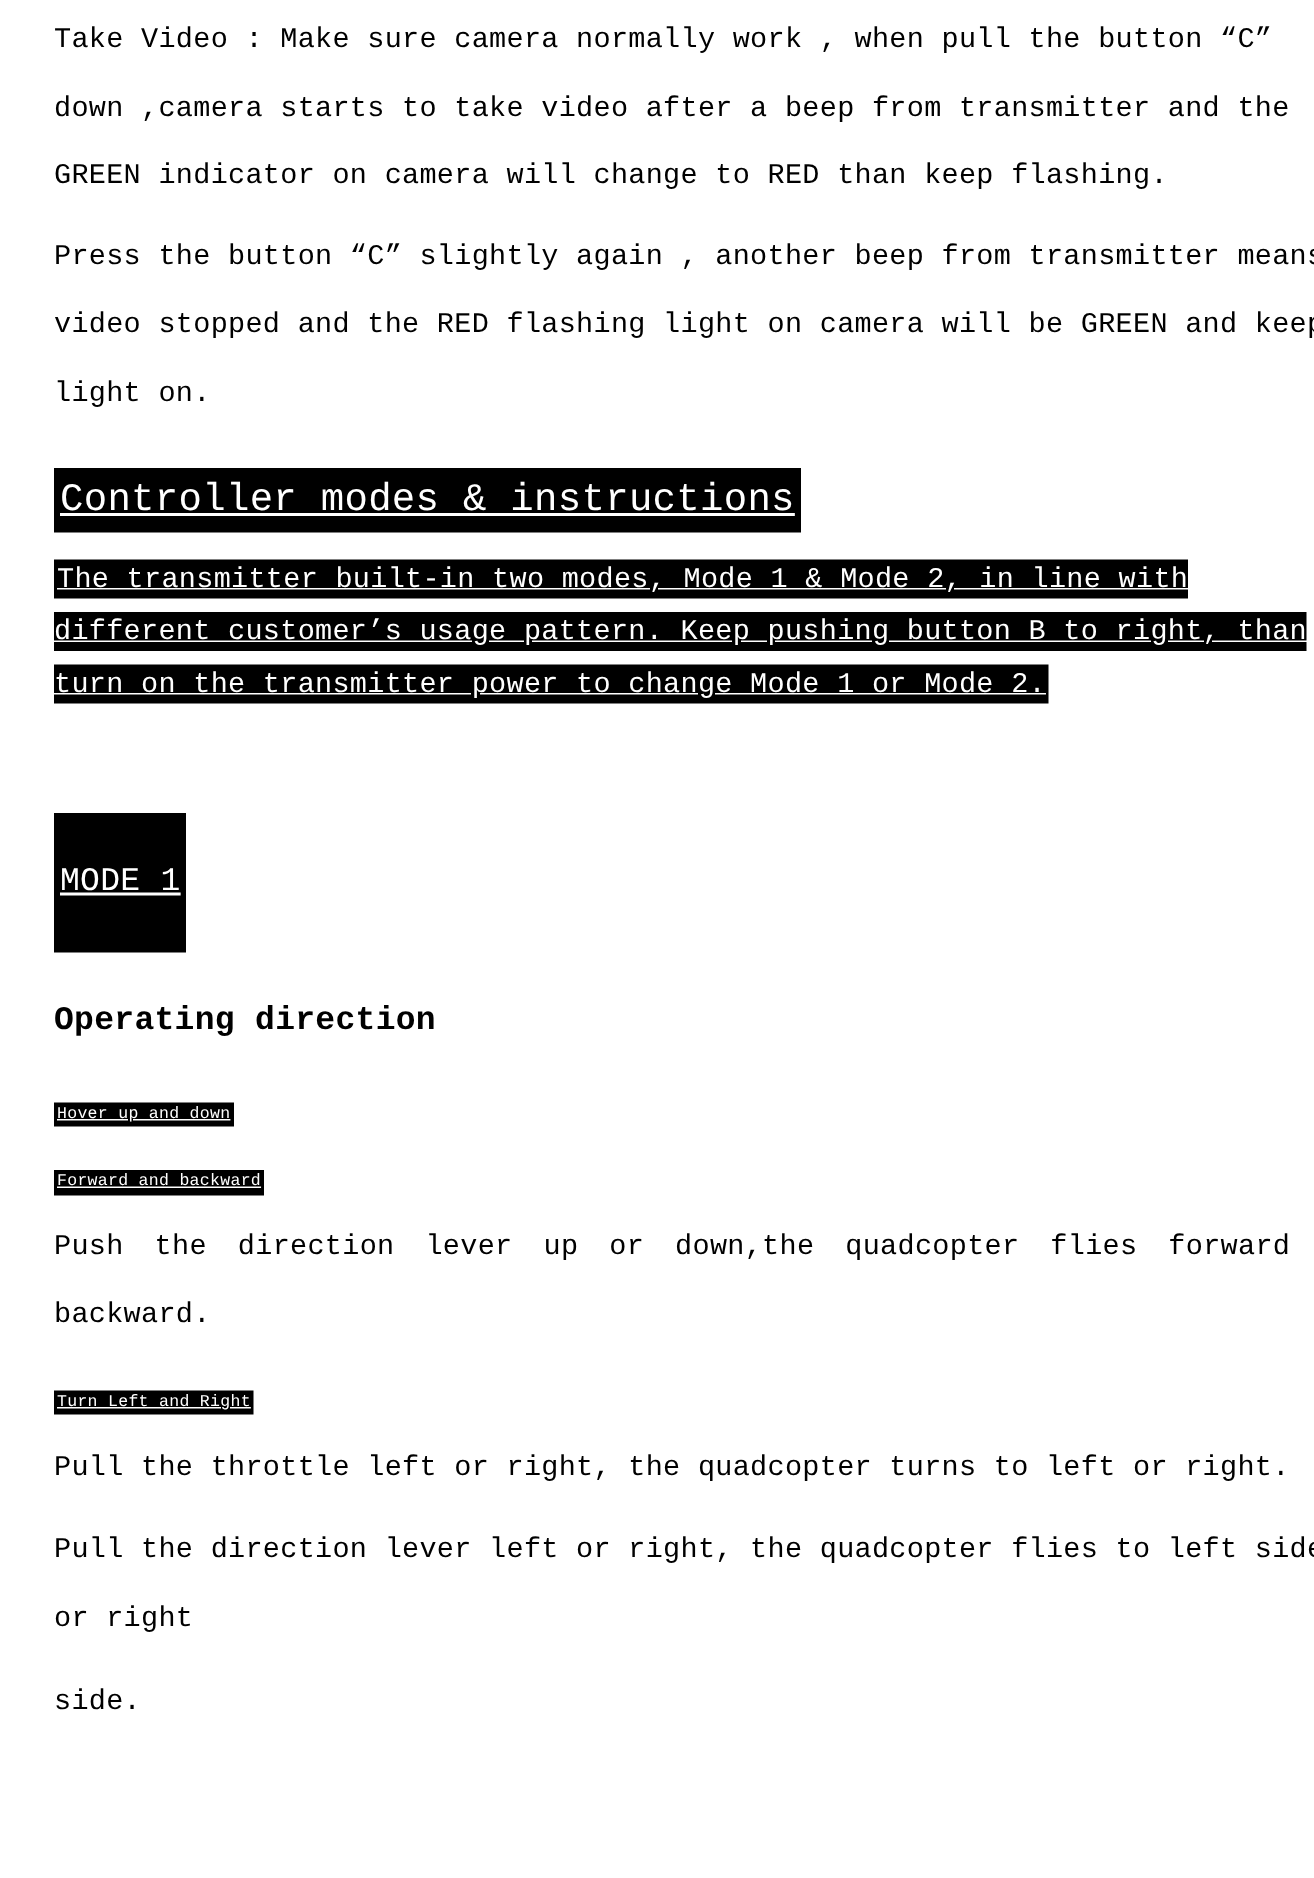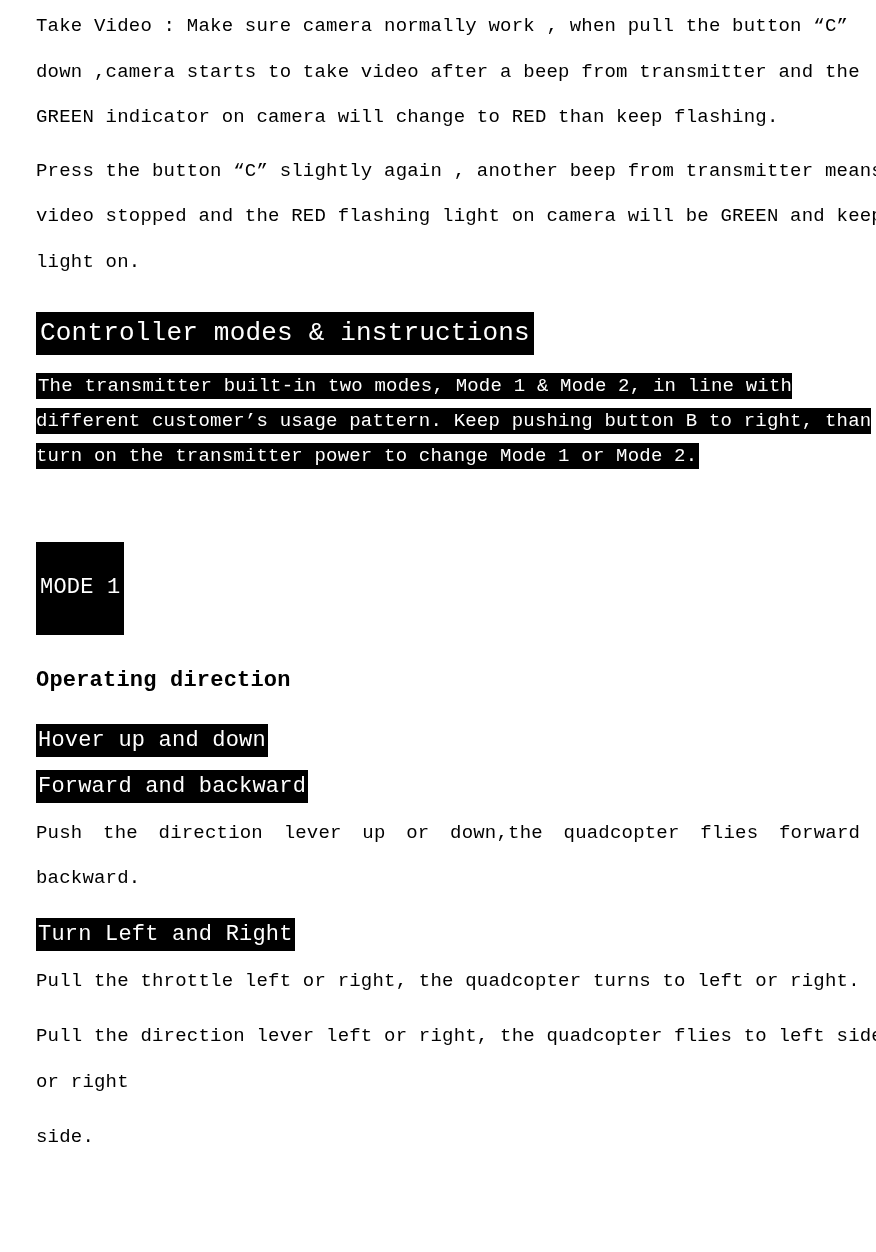--- a/index.html
+++ b/index.html
@@ -18,20 +18,21 @@
     box-sizing: border-box;
     margin-left: 32px;
   }
   .para {
     margin: 0 0 8px 0;
   }
   .hl {
     background: #000000;
     color: #ffffff;
     padding: 2px 2px;
+    text-decoration: underline;
   }
   .hl-big {
     font-size: 26px;
     line-height: 1.5;
     display: inline-block;
     padding: 2px 4px;
     margin-top: 18px;
     margin-bottom: 8px;
   }
   .hl-mid {
@@ -45,21 +46,21 @@
     padding: 20px 4px;
     margin-top: 60px;
     margin-bottom: 20px;
   }
   .subtitle {
     font-size: 22px;
     margin: 0 0 10px 0;
     font-weight: bold;
   }
   .hl-small {
-    font-size: 22px;
+    font-size: 11px;
     display: inline-block;
     padding: 0 2px;
     margin-top: 6px;
     margin-bottom: 2px;
     line-height: 1.5;
   }
   .section-body {
     margin: 0 0 10px 0;
   }
   .just {

